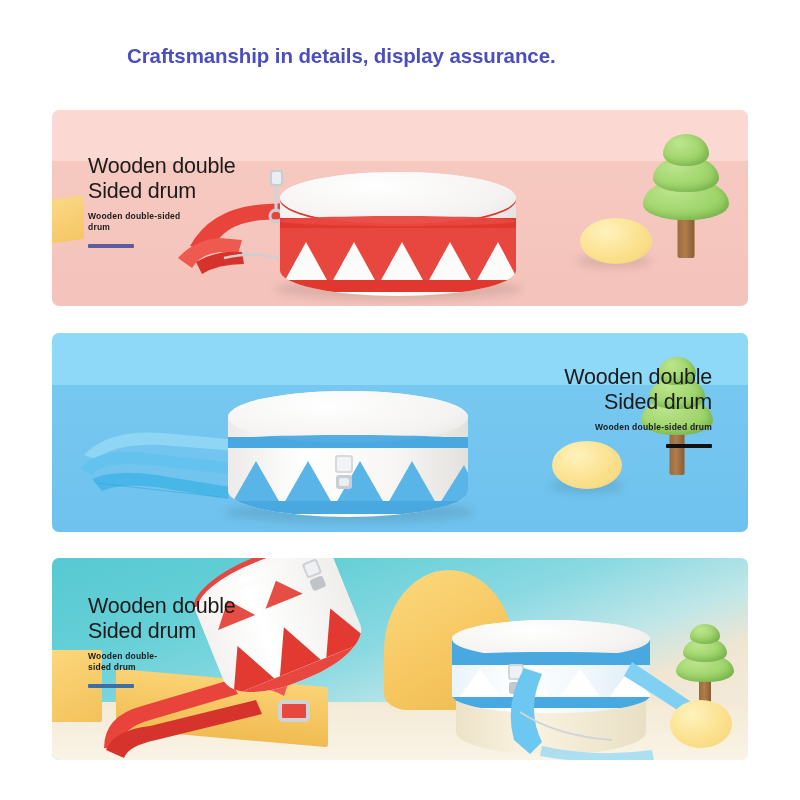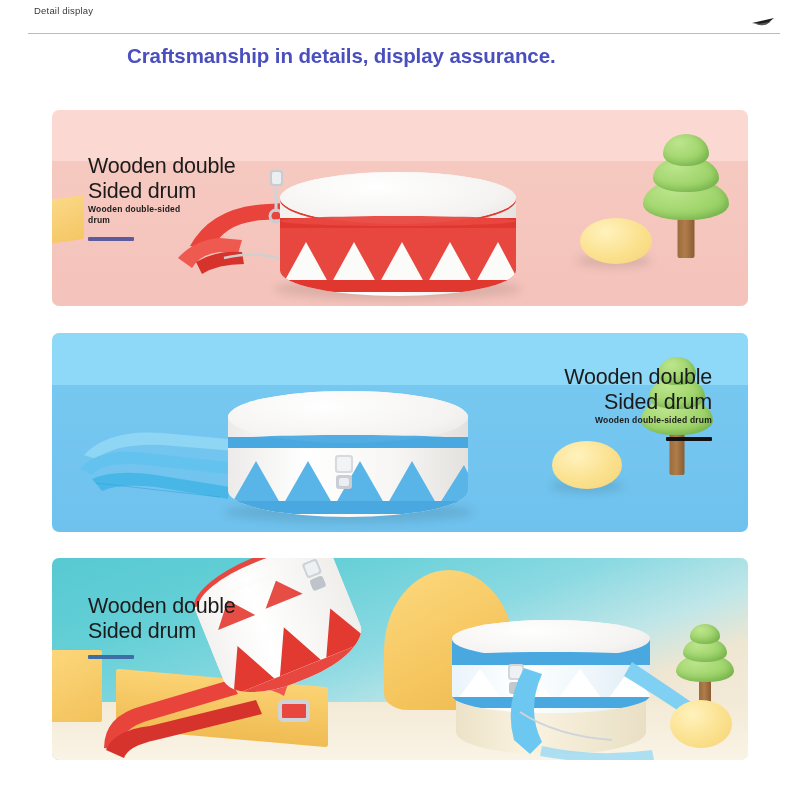--- a/index.html
+++ b/index.html
@@ -88,48 +88,39 @@
   }
   .zig { position: absolute; left: 0; width: 100%; height: 100%; }
 
   
   .copy { position: absolute; }
   .copy .h {
     font-size: 21.5px; line-height: 25px; color: #1b1b1b;
     font-weight: 400; letter-spacing: -.2px; white-space: pre-line;
   }
   .copy .sub {
-    font-size: 8.5px; font-weight: bold;
+    margin-top: 7px; font-size: 8.5px; font-weight: bold;
     line-height: 11px; color: #1b1b1b; letter-spacing: .2px;
     white-space: pre-line;
   }
   .copy .bar { margin-top: 11px; height: 4px; border-radius: 1px; }
 
   .copy-right { text-align: right; }
   .copy-right .bar { margin-left: auto; }
 
   .shadow-ellipse {
     position: absolute; border-radius: 50%;
     background: rgba(0,0,0,.10); filter: blur(4px);
   }
 </style>
 </head>
 <body>
 
 <div class="page">
 
-  <div class="header">
-    <div class="header-label">Detail
-display</div>
-    <svg class="header-logo" viewBox="0 0 26 14">
-      <path d="M2 9 L24 4 L18 9 Q12 11 2 9 Z" fill="#1d1d1d"></path>
-      <path d="M6 10.5 L21 7.5 L16 10.8 Q11 12 6 10.5 Z" fill="#555"></path>
-    </svg>
-    <div class="header-rule"></div>
-  </div>
 
   <div class="section-title">Craftsmanship in details, display assurance.</div>
 
   <div class="panel panel-1">
     <div class="scene bg-p1"></div>
 
     <div style="position:absolute;left:-10px;top:88px;width:42px;height:44px;
                 background:linear-gradient(160deg,#fbd98a,#f5c663);
                 transform:skewY(-8deg);border-radius:2px;"></div>
 
@@ -316,17 +307,19 @@
       <div class="tier" style="width:58px;height:28px;bottom:28px;"></div>
       <div class="tier" style="width:44px;height:24px;bottom:48px;"></div>
       <div class="tier" style="width:30px;height:20px;bottom:66px;"></div>
     </div>
 
     <div class="blob" style="left:618px;top:142px;width:62px;height:48px;"></div>
 
     <div class="copy" style="left:36px;top:36px;width:230px;">
       <div class="h">Wooden double
 Sided drum</div>
+      <div class="sub">Wooden double-
+sided drum</div>
       <div class="bar" style="width:46px;background:#3d6fa5;"></div>
     </div>
   </div>
 
 </div>
 
 </body></html>

